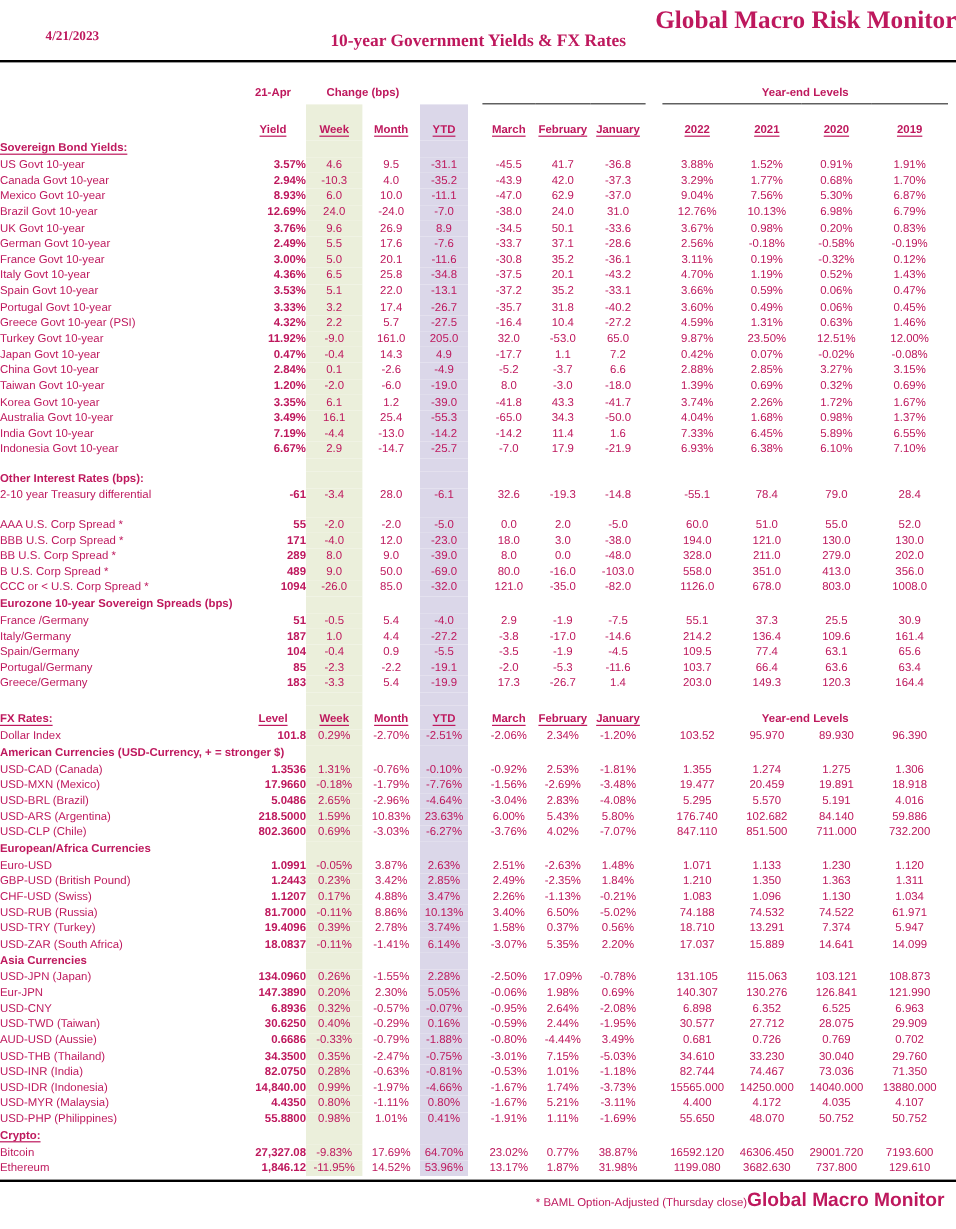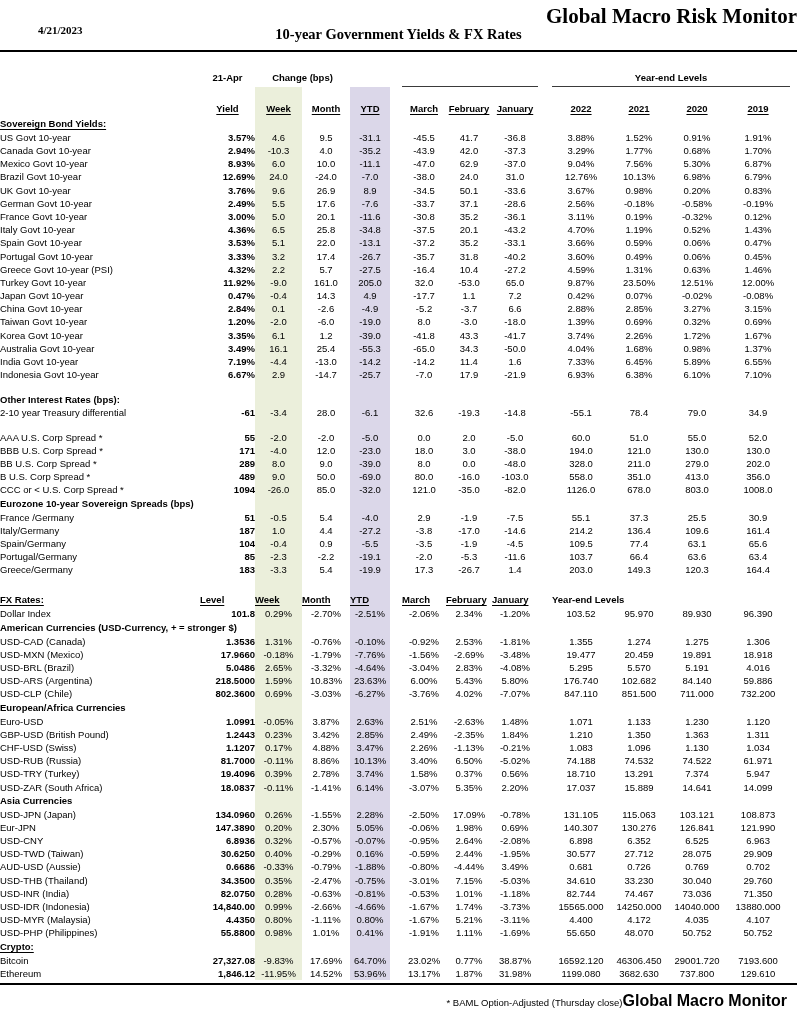--- a/index.html
+++ b/index.html
@@ -1,17 +1,17 @@
 <!DOCTYPE html>
 <html style="--band-g: #ebefdb; --band-p: #dbd7e9;"><head>
 <meta charset="utf-8">
 <style>
   html,body{margin:0;padding:0;background:#ffffff;}
   .page{position:relative;width:797px;height:1024px;background:#fff;overflow:hidden;
-        font-family:"Liberation Sans",sans-serif;color:#000000;}
+        font-family:"Liberation Sans",sans-serif;color:#be185d;}
   
   .masthead{position:relative;padding-top:5px;height:42px;}
   .report-date{position:absolute;left:38px;top:24px;font-family:"Liberation Serif",serif;
                font-size:11px;font-weight:bold;}
   .report-title{text-align:right;font-family:"Liberation Serif",serif;font-weight:bold;
                 font-size:21px;line-height:1.05;}
   .report-subtitle{text-align:center;font-family:"Liberation Serif",serif;font-weight:bold;
                    font-size:14.5px;line-height:1.1;}
   .rule-top{border-top:2px solid #000;margin-top:3px;}
   
@@ -23,21 +23,21 @@
   td.yield{text-align:right;padding-right:15px;font-weight:bold;}
   td.bandg{background:var(--band-g,#ebefdb);}
   td.bandp{background:var(--band-p,#dbd7e9);}
   .bold{font-weight:bold;}
   .und{text-decoration:underline;text-underline-offset:2px;}
   td.gt{border-top:1.5px solid #3a3a3a;}
   tr.hdr td{height:26px;vertical-align:bottom;padding-bottom:4px;font-weight:bold;}
   tr.hdr td.num,tr.hdr td.yield{text-align:center;padding-right:0;}
   tr.sec td{height:14px;font-weight:bold;}
   tr.fxh td{height:17px;vertical-align:bottom;padding-bottom:3px;font-weight:bold;}
-  tr.fxh td.num,tr.fxh td.yield{text-align:left;padding-right:0;margin-top:28px;}
+  tr.fxh td.num,tr.fxh td.yield{text-align:center;padding-right:0;margin-top:28px;}
   tr.blank td{height:11px;}
   
   .rule-bottom{border-top:2px solid #000;margin-top:3px;}
   .footer{display:flex;justify-content:flex-end;align-items:flex-start;
           padding:4px 10px 0 8px;}
   .footnote{font-size:9.5px;padding-top:8px;}
   .brand{text-align:right;font-weight:bold;font-size:16px;line-height:1.45;}
 </style>
 </head>
 <body>
@@ -453,21 +453,21 @@
           <td class="num">28.0</td>
           <td class="num bandp">-6.1</td>
           <td class="gap"></td>
           <td class="num">32.6</td>
           <td class="num">-19.3</td>
           <td class="num">-14.8</td>
           <td class="gap"></td>
           <td class="num">-55.1</td>
           <td class="num">78.4</td>
           <td class="num">79.0</td>
-          <td class="num">34.9</td>
+          <td class="num">28.4</td>
         </tr>
         <tr class="blank">
           <td class="lbl"></td>
           <td class="yield"></td>
           <td class="num bandg"></td>
           <td class="num"></td>
           <td class="num bandp"></td>
           <td class="gap"></td>
           <td class="num"></td>
           <td class="num"></td>
@@ -744,21 +744,21 @@
           <td class="gap"></td>
           <td class="num">19.477</td>
           <td class="num">20.459</td>
           <td class="num">19.891</td>
           <td class="num">18.918</td>
         </tr>
         <tr>
           <td class="lbl">USD-BRL (Brazil)</td>
           <td class="yield">5.0486</td>
           <td class="num bandg">2.65%</td>
-          <td class="num">-3.32%</td>
+          <td class="num">-2.96%</td>
           <td class="num bandp">-4.64%</td>
           <td class="gap"></td>
           <td class="num">-3.04%</td>
           <td class="num">2.83%</td>
           <td class="num">-4.08%</td>
           <td class="gap"></td>
           <td class="num">5.295</td>
           <td class="num">5.570</td>
           <td class="num">5.191</td>
           <td class="num">4.016</td>
@@ -1032,21 +1032,21 @@
           <td class="gap"></td>
           <td class="num">82.744</td>
           <td class="num">74.467</td>
           <td class="num">73.036</td>
           <td class="num">71.350</td>
         </tr>
         <tr>
           <td class="lbl">USD-IDR (Indonesia)</td>
           <td class="yield">14,840.00</td>
           <td class="num bandg">0.99%</td>
-          <td class="num">-2.66%</td>
+          <td class="num">-1.97%</td>
           <td class="num bandp">-4.66%</td>
           <td class="gap"></td>
           <td class="num">-1.67%</td>
           <td class="num">1.74%</td>
           <td class="num">-3.73%</td>
           <td class="gap"></td>
           <td class="num">15565.000</td>
           <td class="num">14250.000</td>
           <td class="num">14040.000</td>
           <td class="num">13880.000</td>

